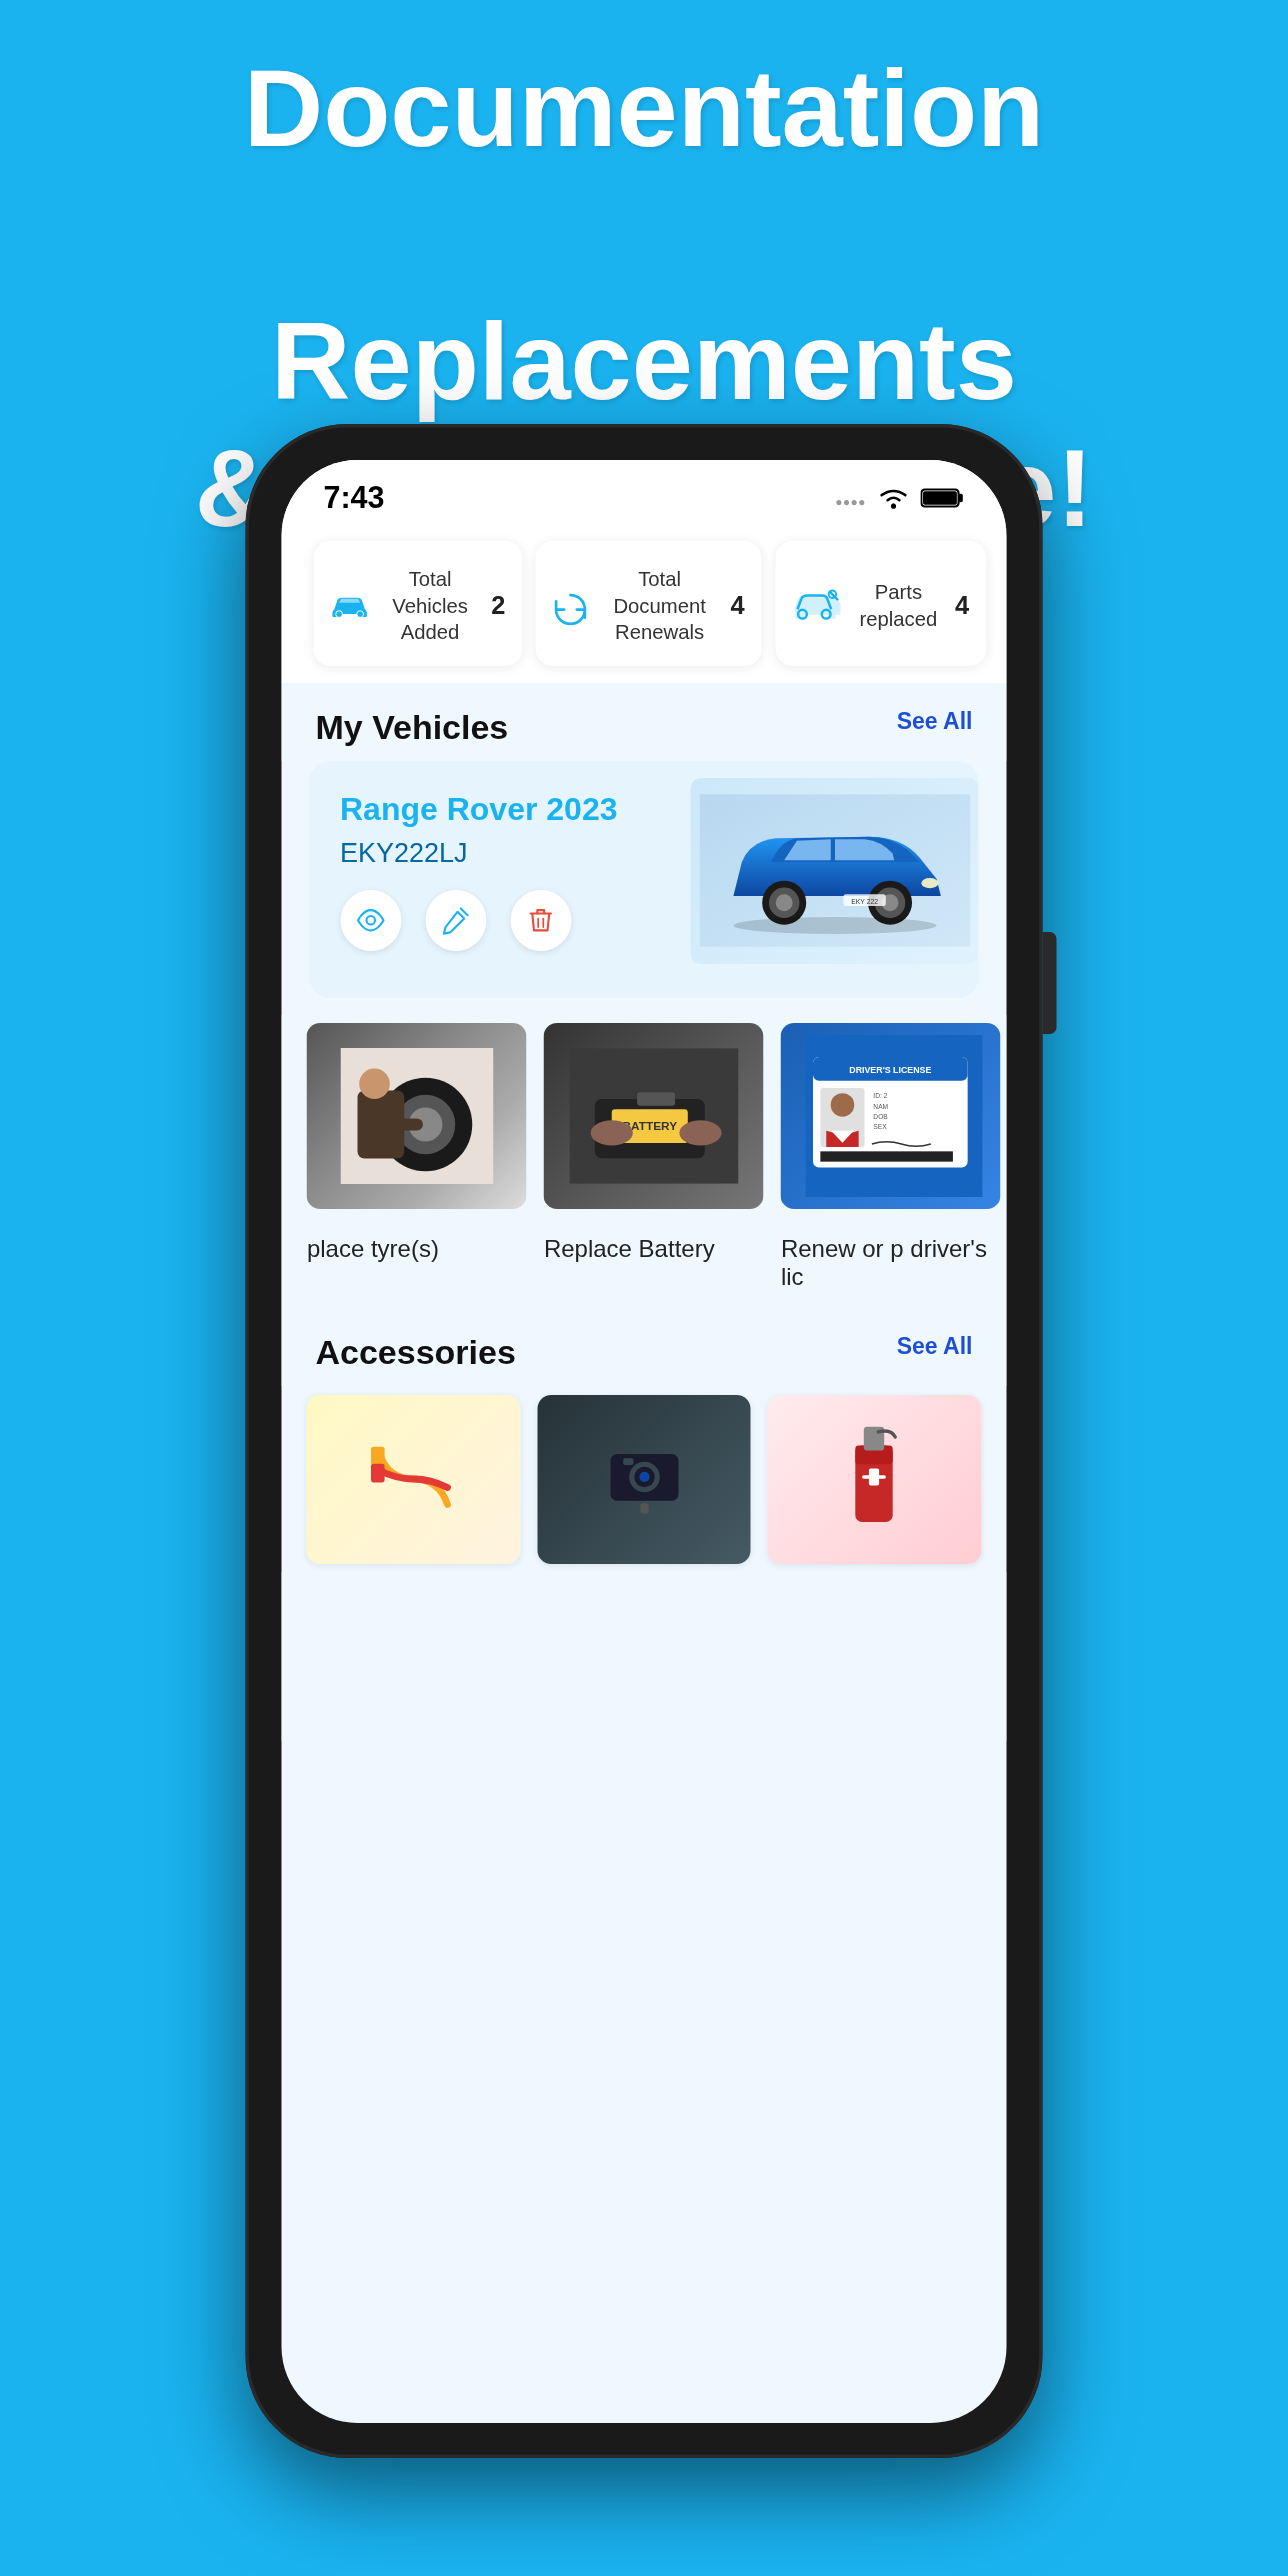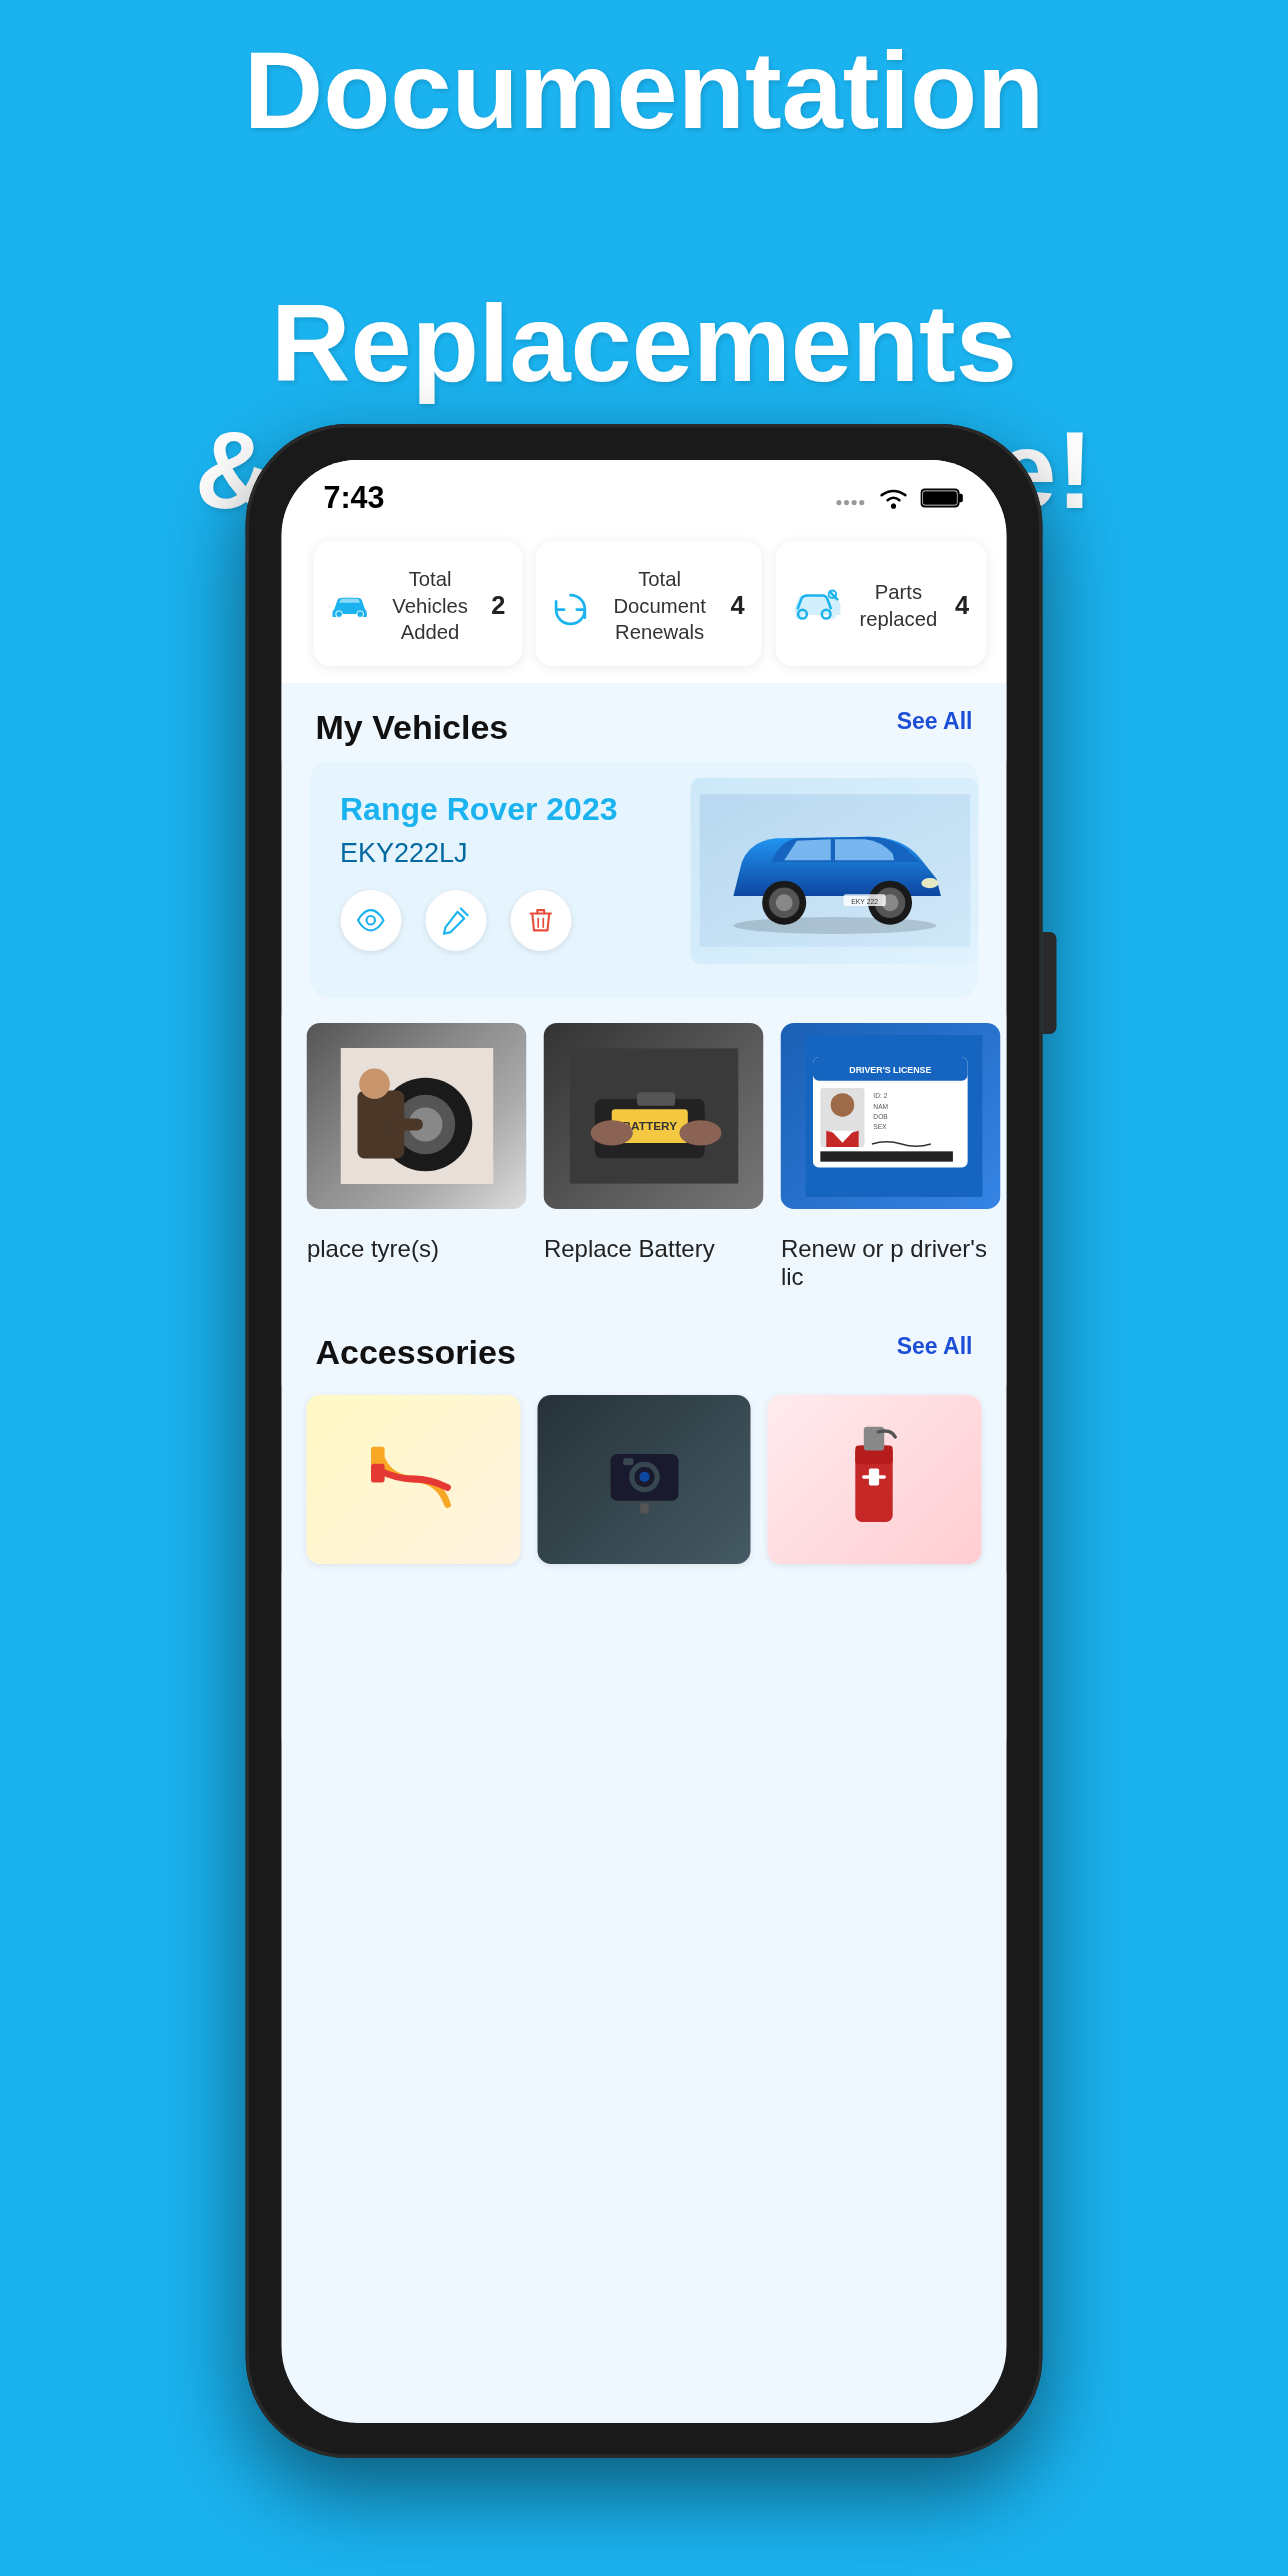--- a/index.html
+++ b/index.html
@@ -8,21 +8,21 @@
       height: 2576px;
       background: #1ab3f0;
       font-family: -apple-system, BlinkMacSystemFont, 'Helvetica Neue', Arial, sans-serif;
       overflow: hidden;
       position: relative;
     }
 
     
     .hero-text {
       text-align: center;
-      padding-top: 27px;
+      padding-top: 45px;
       padding-bottom: 34px;
     }
     .hero-text h1 {
       font-size: 110px;
       font-weight: 900;
       color: white;
       line-height: 1.15;
       text-shadow: 1.7px 1.7px 5.1px rgba(0,0,0,0.15);
     }
 

